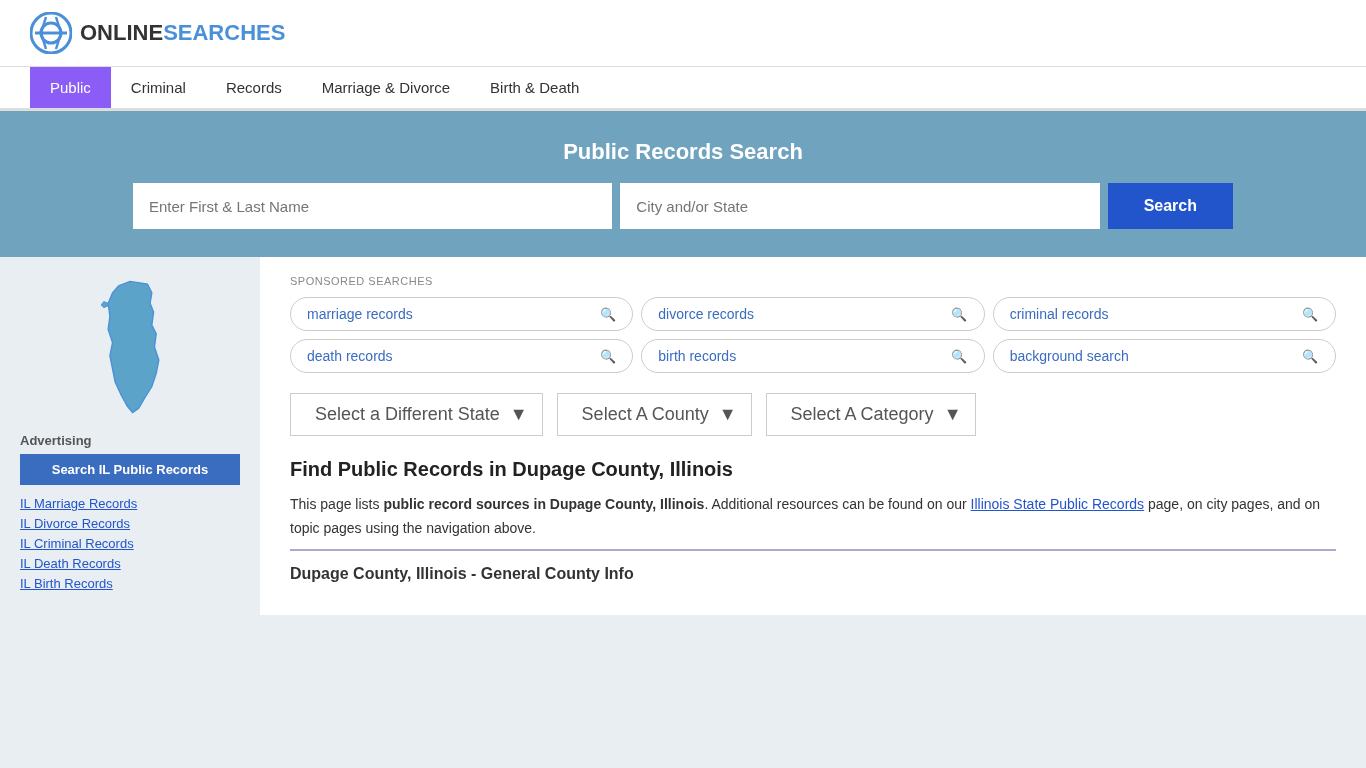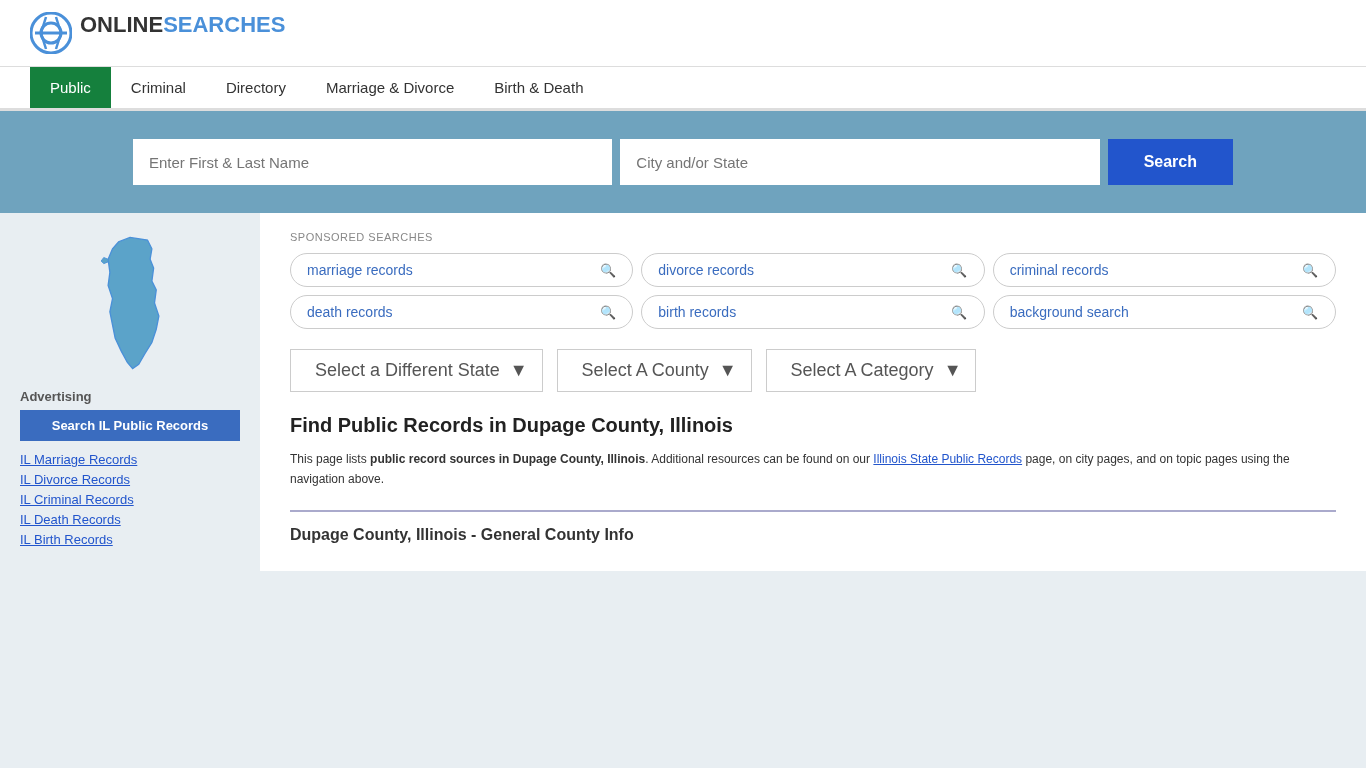--- a/index.html
+++ b/index.html
@@ -1,30 +1,30 @@
 <!DOCTYPE html>
 <html><head>
   <meta charset="utf-8">
   <style>
     * { box-sizing: border-box; margin: 0; padding: 0; }
     body { font-family: Arial, sans-serif; background: #e8eef2; color: #333; font-size: 14px; }
 
     
     .header { background: #fff; padding: 12px 30px; display: flex; align-items: center; border-bottom: 1px solid #ddd; }
-    .logo-area { display: flex; gap: 8px; }
+    .logo-area { display: flex; align-items: center; gap: 8px; }
     .logo-icon { width: 42px; height: 42px; }
     .logo-text { font-size: 22px; font-weight: bold; }
     .logo-text span.online { color: #333; }
     .logo-text span.searches { color: #4a90d9; }
 
     
     nav { background: #fff; border-bottom: 3px solid #ddd; }
     .nav-list { display: flex; list-style: none; padding: 0 30px; }
     .nav-item { padding: 12px 20px; cursor: pointer; font-size: 15px; font-weight: 500; color: #333; }
-    .nav-item.active { background: #15803d; color: #fff; }
+    .nav-item.active { background: #8b5cf6; color: #fff; }
 
     
     .search-banner { background: #6fa3be; padding: 28px 30px; }
     .search-banner h2 { color: #fff; text-align: center; font-size: 22px; font-weight: bold; margin-bottom: 18px; }
     .search-row { display: flex; gap: 8px; max-width: 1100px; margin: 0 auto; }
     .search-input { flex: 1; padding: 14px 16px; font-size: 15px; border: none; outline: none; color: #888; }
     .search-btn { background: #2255cc; color: #ffffff; border: none; padding: 14px 36px; font-size: 16px; font-weight: bold; cursor: pointer; }
 
     
     .main-area { display: flex; gap: 0; max-width: 1366px; }
@@ -50,21 +50,21 @@
     
     .page-title { font-size: 28px; font-weight: bold; color: #111; margin-bottom: 18px; line-height: 1.3; }
 
     
     .dropdown-row { display: flex; gap: 14px; margin-bottom: 22px; flex-wrap: wrap; }
     .dropdown-select { border: 1px solid #ccc; background: #fff; padding: 10px 14px; font-size: 18px; color: #333; cursor: pointer; display: flex; align-items: center; justify-content: space-between; min-width: 190px; }
     .dropdown-select span { margin-left: 10px; color: #555; }
 
     
     .find-heading { font-size: 20px; font-weight: bold; margin-bottom: 12px; color: #222; }
-    .find-text { font-size: 12px; line-height: 1.7; color: #333; margin-bottom: 20px; }
+    .find-text { font-size: 14px; line-height: 1.7; color: #333; margin-bottom: 8px; }
     .find-text strong { font-weight: bold; }
     .find-text a { color: #2255cc; text-decoration: underline; }
 
     
     .general-info { border-top: 2px solid #aac; padding-top: 14px; font-size: 16px; font-weight: bold; color: #333; }
 
     
     .il-map { width: 110px; height: 140px; }
   </style>
 </head>
@@ -82,27 +82,28 @@
     <div class="logo-text">
       <span class="online">ONLINE</span><span class="searches">SEARCHES</span>
     </div>
   </div>
 </div>
 
 <nav>
   <ul class="nav-list">
     <li class="nav-item active">Public</li>
     <li class="nav-item">Criminal</li>
-    <li class="nav-item">Directory</li>
+    <li class="nav-item">Records</li>
     <li class="nav-item">Marriage &amp; Divorce</li>
     <li class="nav-item">Birth &amp; Death</li>
   </ul>
 </nav>
 
 <div class="search-banner">
+  <h2>Public Records Search</h2>
   <div class="search-row">
     <input class="search-input" type="text" placeholder="Enter First &amp; Last Name" style="">
     <input class="search-input" type="text" placeholder="City and/or State" style="">
     <button class="search-btn">Search</button>
   </div>
 </div>
 
 <div class="main-area">
 
   <div class="sidebar">

